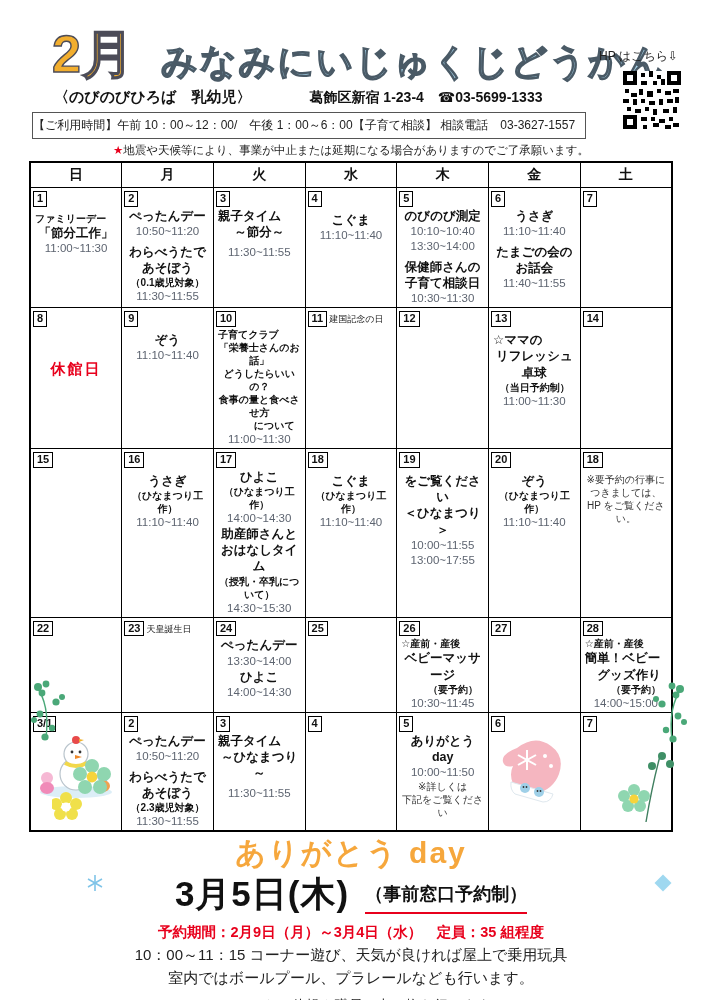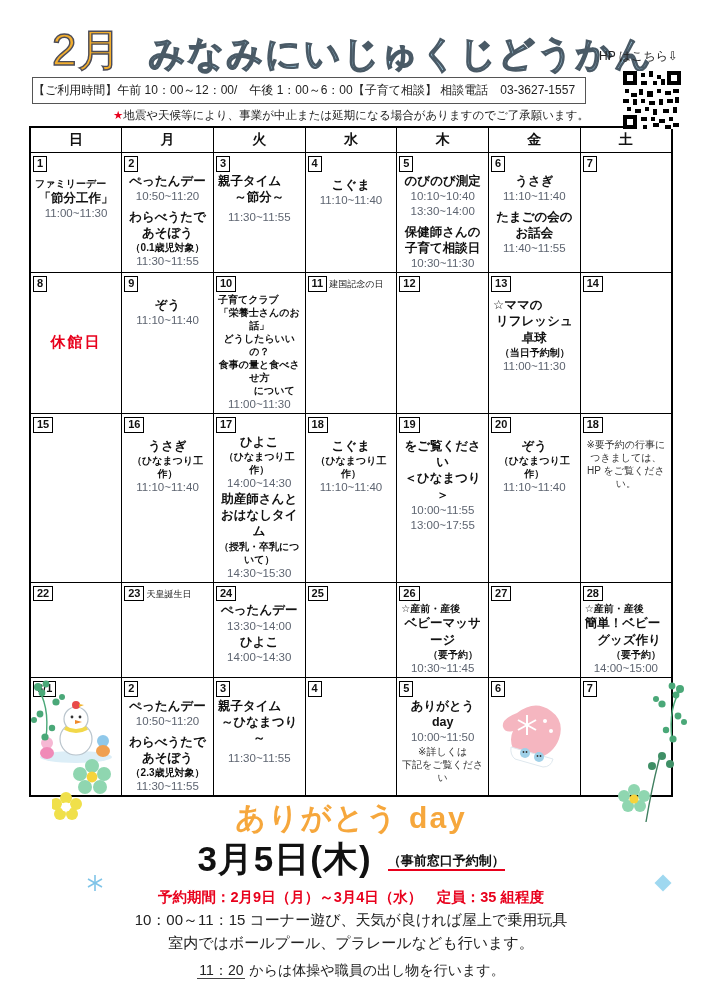--- a/index.html
+++ b/index.html
@@ -1,21 +1,21 @@
 <!DOCTYPE html>
 <html><head>
 <meta charset="utf-8">
 <style>
   html,body{margin:0;padding:0;background:#fff;}
   body{font-family:"Liberation Sans","DejaVu Sans",sans-serif;color:#111;}
   .page{position:relative;width:702px;height:1000px;background:#fff;overflow:hidden;}
 
   
   .hdr-row1{display:flex;align-items:flex-end;margin:28px 0 0 52px;}
-  .month{font-size:44px;font-weight:normal;color:#f2ae2e;-webkit-text-stroke:1.4px #4c4c58;letter-spacing:1px;line-height:1;}
+  .month{font-size:52px;font-weight:bold;color:#f2ae2e;-webkit-text-stroke:1.4px #4c4c58;letter-spacing:1px;line-height:1;}
   .main-title{font-size:36px;font-weight:bold;color:#a5d2e8;-webkit-text-stroke:1.3px #4a5a66;letter-spacing:2px;margin-left:26px;line-height:1;}
   .hp-label{position:absolute;top:48px;right:24px;font-size:12px;color:#222;}
   .qr{position:absolute;top:71px;right:21px;width:58px;height:58px;}
   .hdr-row2{display:flex;align-items:baseline;margin:8px 0 0 54px;}
   .subtitle{font-size:15px;font-weight:bold;}
   .address{font-size:14px;font-weight:bold;margin-left:58px;}
   .hours-box{margin:5px 0 0 32px;width:552px;border:1.5px solid #555;font-size:12px;padding:4px 0;color:#222;}
   .star-note{width:644px;margin:4px 0 0 29px;text-align:center;font-size:11.5px;font-weight:normal;color:#222;}
   .star-note .star{color:#e8001c;}
 
@@ -32,29 +32,29 @@
   .day-box{display:inline-block;border:1.5px solid #000;font-weight:bold;font-size:11px;padding:0 3px;line-height:1.25;background:#fff;}
   .day-note{font-size:9px;margin-left:2px;color:#222;}
   .ln{text-align:center;line-height:1.3;color:#111;}
   .ln.n{font-weight:bold;font-size:12.5px;}
   .ln.t{font-size:11.5px;color:#5d6470;}
   .ln.s{font-weight:bold;font-size:10px;}
   .ln.sn{font-size:10px;color:#333;}
   .ln.l{text-align:left;padding-left:2px;}
   .ln.r{text-align:right;padding-right:8px;}
   .ln.mt{margin-top:5px;}
-  .ln.closed{color:#e8001c;font-weight:bold;font-size:15px;letter-spacing:2px;margin-top:40px;}
+  .ln.closed{color:#e8001c;font-weight:bold;font-size:15px;letter-spacing:2px;margin-top:32px;}
   .cell-illo{text-align:center;margin-top:2px;}
 
   
   .footer{position:relative;margin-top:4px;}
   .arig-title{text-align:center;font-size:30px;font-weight:bold;color:#f6a73c;letter-spacing:2px;line-height:1.1;}
   .date-row{text-align:center;margin-top:2px;}
   .arig-date{font-size:35px;font-weight:bold;letter-spacing:1px;}
-  .reserve{font-size:13px;font-weight:bold;border-bottom:2px solid #e8001c;margin-left:16px;padding-bottom:1px;vertical-align:6px;}
+  .reserve{font-size:18px;font-weight:bold;border-bottom:2px solid #e8001c;margin-left:16px;padding-bottom:8px;vertical-align:6px;}
   .period{text-align:center;color:#e8001c;font-weight:bold;font-size:14.5px;margin-top:5px;}
   .fline{text-align:center;font-size:15px;margin-top:4px;color:#222;}
   .fline3{text-align:center;font-size:14px;margin-top:9px;color:#222;}
   .fline3 .emph{border-bottom:1.5px solid #444;padding:0 2px;}
 
   
   .deco{position:absolute;pointer-events:none;}
 </style>
 </head>
 <body>
@@ -104,20 +104,24 @@
         <rect x="9" y="23" width="3" height="2"></rect>
       <rect x="14" y="23" width="2" height="2"></rect>
         <rect x="18" y="24" width="3" height="2"></rect>
         <rect x="23" y="23" width="2" height="2"></rect>
       <rect x="10" y="27" width="2" height="2"></rect>
         <rect x="15" y="26" width="3" height="2"></rect>
         <rect x="21" y="27" width="3" height="2"></rect>
       <rect x="25" y="26" width="3" height="2"></rect>
     </g>
   </svg>
+  <div class="hdr-row2">
+    <span class="subtitle">〈のびのびひろば　乳幼児〉</span>
+    <span class="address">葛飾区新宿 1-23-4　☎03-5699-1333</span>
+  </div>
   <div class="hours-box">【ご利用時間】午前 10：00～12：00/　午後 1：00～6：00【子育て相談】 相談電話　03-3627-1557</div>
   <div class="star-note"><span class="star">★</span><span>地震や天候等により、事業が中止または延期になる場合がありますのでご了承願います。</span></div>
 
   <table class="cal">
     <thead>
         <tr id="weekday-row">
           <th>日</th>
           <th>月</th>
           <th>火</th>
           <th>水</th>

